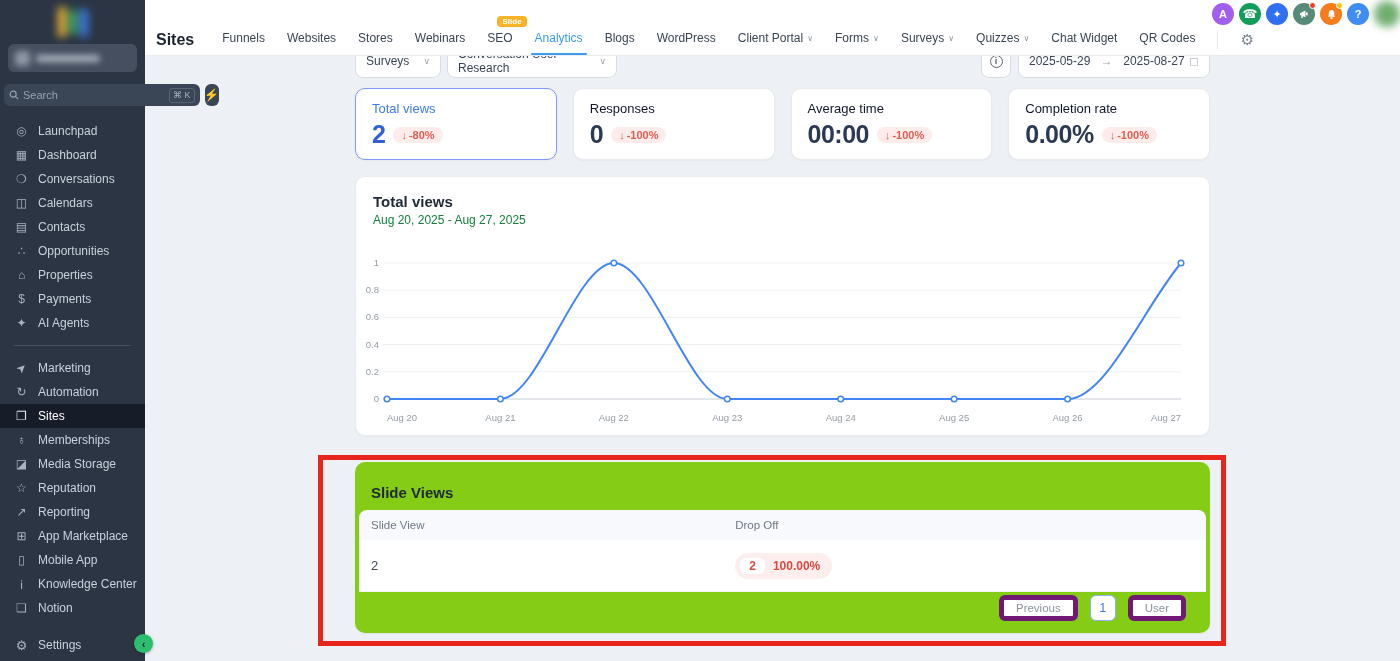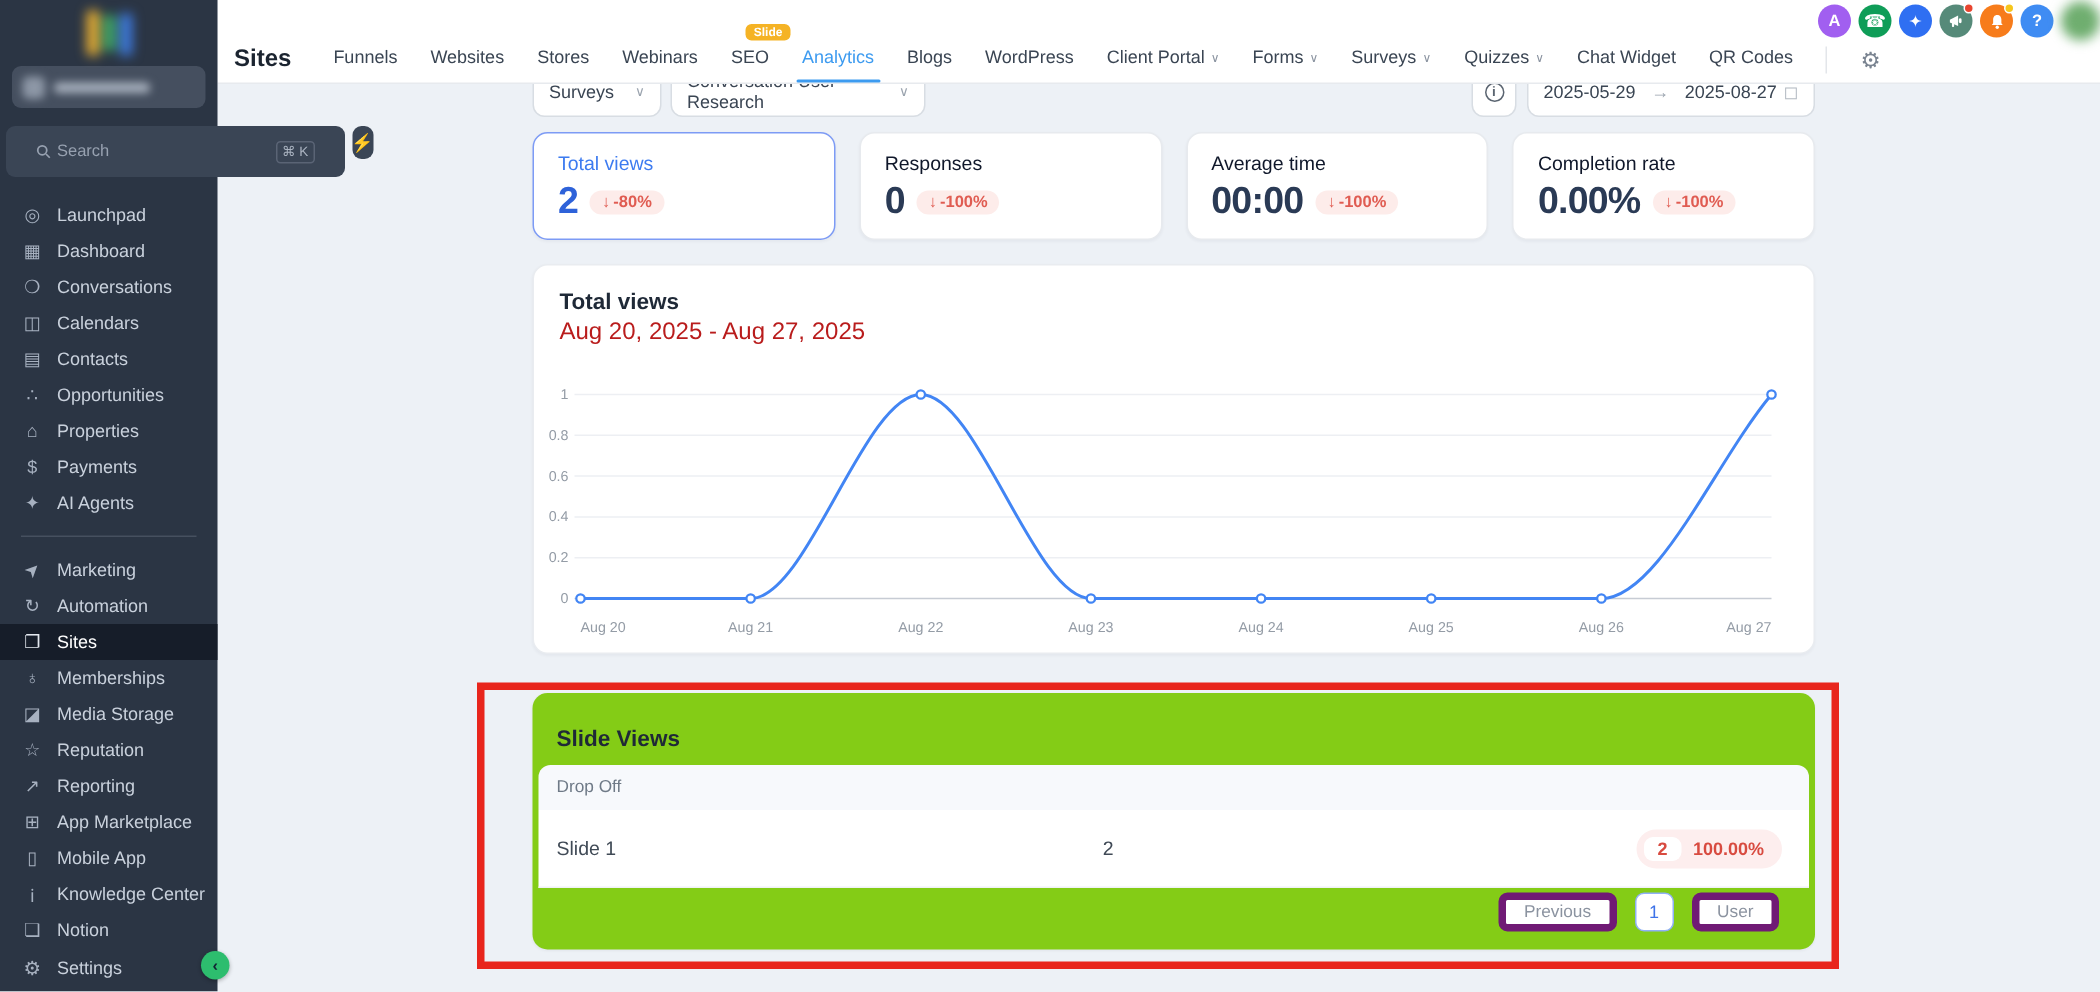--- a/index.html
+++ b/index.html
@@ -12,21 +12,21 @@
   .logo-bars { display:flex; gap:3px; filter:blur(4px); align-items:flex-end; height:32px; }
   .logo-bars i { display:block; width:8px; border-radius:2px; }
   .bar-y { height:30px; background:#f2b632; }
   .bar-g { height:24px; background:#3fae68; margin-bottom:3px; }
   .bar-b { height:28px; background:#3f7ee8; }
   .account-box { margin:2px 8px 0 8px; height:28px; background:#454f5f; border-radius:6px; display:flex; align-items:center; gap:6px; padding:0 7px; }
   .account-blur { display:flex; align-items:center; gap:6px; filter:blur(3px); }
   .account-blur .av { width:15px; height:15px; border-radius:4px; background:#8d97a6; }
   .account-blur .l1 { width:64px; height:7px; border-radius:3px; background:#a7b0bd; }
   .search-row { display:flex; gap:5px; margin:12px 4px 0 4px; }
-  .search-box { flex:1; height:34px; background:#3a4555; border-radius:6px; display:flex; align-items:center; padding:0 20px; gap:4px; }
+  .search-box { flex:1; height:22px; background:#3a4555; border-radius:6px; display:flex; align-items:center; padding:0 5px; gap:4px; }
   .search-box input { flex:1; min-width:0; background:transparent; border:none; outline:none; color:#cfd5de; font-size:11px; font-family:"Liberation Sans",sans-serif; }
   .search-box input::placeholder { color:#97a1b0; }
   .kbd { font-size:9px; color:#aab3c0; border:1px solid #5a6475; border-radius:3px; padding:0 3px; line-height:13px; white-space:nowrap; }
   .bolt-btn { width:22px; height:22px; background:#3a4555; border-radius:6px; color:#2ec27a; font-size:12px; display:flex; align-items:center; justify-content:center; cursor:pointer; }
   .nav { list-style:none; margin-top:13px; }
   .nav.second { margin-top:0; }
   .nav li { height:24px; display:flex; align-items:center; gap:9px; padding:0 0 0 14px; font-size:12px; color:#c9d1dc; cursor:pointer; }
   .nav li .nicon { width:15px; text-align:center; font-size:12px; color:#a7b1c0; flex:0 0 15px; }
   .nav li.active { background:#161d29; color:#ffffff; }
   .nav li.active .nicon { color:#e3e8ef; }
@@ -77,21 +77,21 @@
   .stat-card.selected { border:1px solid #7d9bf5; }
   .stat-label { font-size:13px; color:#0f172a; }
   .stat-card.selected .stat-label { color:#3d7bf0; }
   .stat-value-row { display:flex; align-items:center; gap:8px; margin-top:4px; }
   .stat-value { font-size:25px; font-weight:bold; color:#2a3a55; letter-spacing:-0.5px; }
   .stat-card.selected .stat-value { color:#2e62d9; }
   .delta-badge { background:#fdecea; color:#e05c52; font-size:11px; font-weight:bold; border-radius:10px; padding:2px 8px; display:flex; align-items:center; gap:2px; }
 
   .chart-card { position:absolute; left:210px; top:176px; width:855px; height:260px; background:#fff; border:1px solid #e9ecf0; border-radius:10px; box-shadow:0 1px 2px rgba(16,24,40,.04); }
   .chart-title { position:absolute; left:17px; top:16px; font-size:15px; font-weight:bold; color:#1f2937; }
-  .chart-subtitle { position:absolute; left:17px; top:36px; font-size:16px; color:#b91c1c; }
+  .chart-subtitle { position:absolute; left:17px; top:36px; font-size:12px; color:#15803d; }
   .chart-svg { position:absolute; left:3px; top:74px; }
   .chart-svg .tick { font-size:9.5px; fill:#949ca6; font-family:"Liberation Sans",sans-serif; }
 
   .red-annotation { position:absolute; left:173px; top:455px; width:908px; height:191px; border:5px solid #e8251c; z-index:40; pointer-events:none; }
 
   .slides-card { position:absolute; left:210px; top:462px; width:855px; height:171px; background:#84cc16; border-radius:10px; box-shadow:0 1px 2px rgba(16,24,40,.05); }
   .slides-title { position:absolute; left:16px; top:22px; font-size:15px; font-weight:bold; color:#1f2937; }
   .slides-table { position:absolute; left:4px; right:4px; top:48px; }
   .t-head { display:grid; grid-template-columns:43% 42% 15%; background:#f7f9fc; border-radius:8px 8px 0 0; height:30px; align-items:center; font-size:11.5px; color:#6f7a87; }
   .t-head > div { padding-left:12px; }
@@ -464,26 +464,26 @@
         <circle cx="595.1428571428571" cy="148" r="2.8" fill="#ffffff" stroke="#4285f4" stroke-width="1.5"></circle>
         <circle cx="708.5714285714286" cy="148" r="2.8" fill="#ffffff" stroke="#4285f4" stroke-width="1.5"></circle>
         <circle cx="822" cy="12" r="2.8" fill="#ffffff" stroke="#4285f4" stroke-width="1.5"></circle>
       </svg>
   </div>
 
   <div class="slides-card" data-name="slide-views-card">
     <div class="slides-title" data-name="slide-views-title">Slide Views</div>
     <div class="slides-table" data-name="slide-views-table">
       <div class="t-head" data-name="table-header">
+        <div data-name="column-header-slide-view">Slide View</div>
         <div data-name="column-header-drop-off">Drop Off</div>
       </div>
       <div data-name="table-body">
 
           <div class="t-row" data-name="table-row">
-            <div data-name="cell-slide-name">Slide 1</div>
             <div data-name="cell-views">2</div>
             <div>
               <span class="drop-pill" data-name="drop-off-badge">
                 <span class="drop-count" data-name="drop-off-count">2</span>
                 <span class="drop-pct" data-name="drop-off-percent">100.00%</span>
               </span>
             </div>
           </div>
         </div>
     </div>

